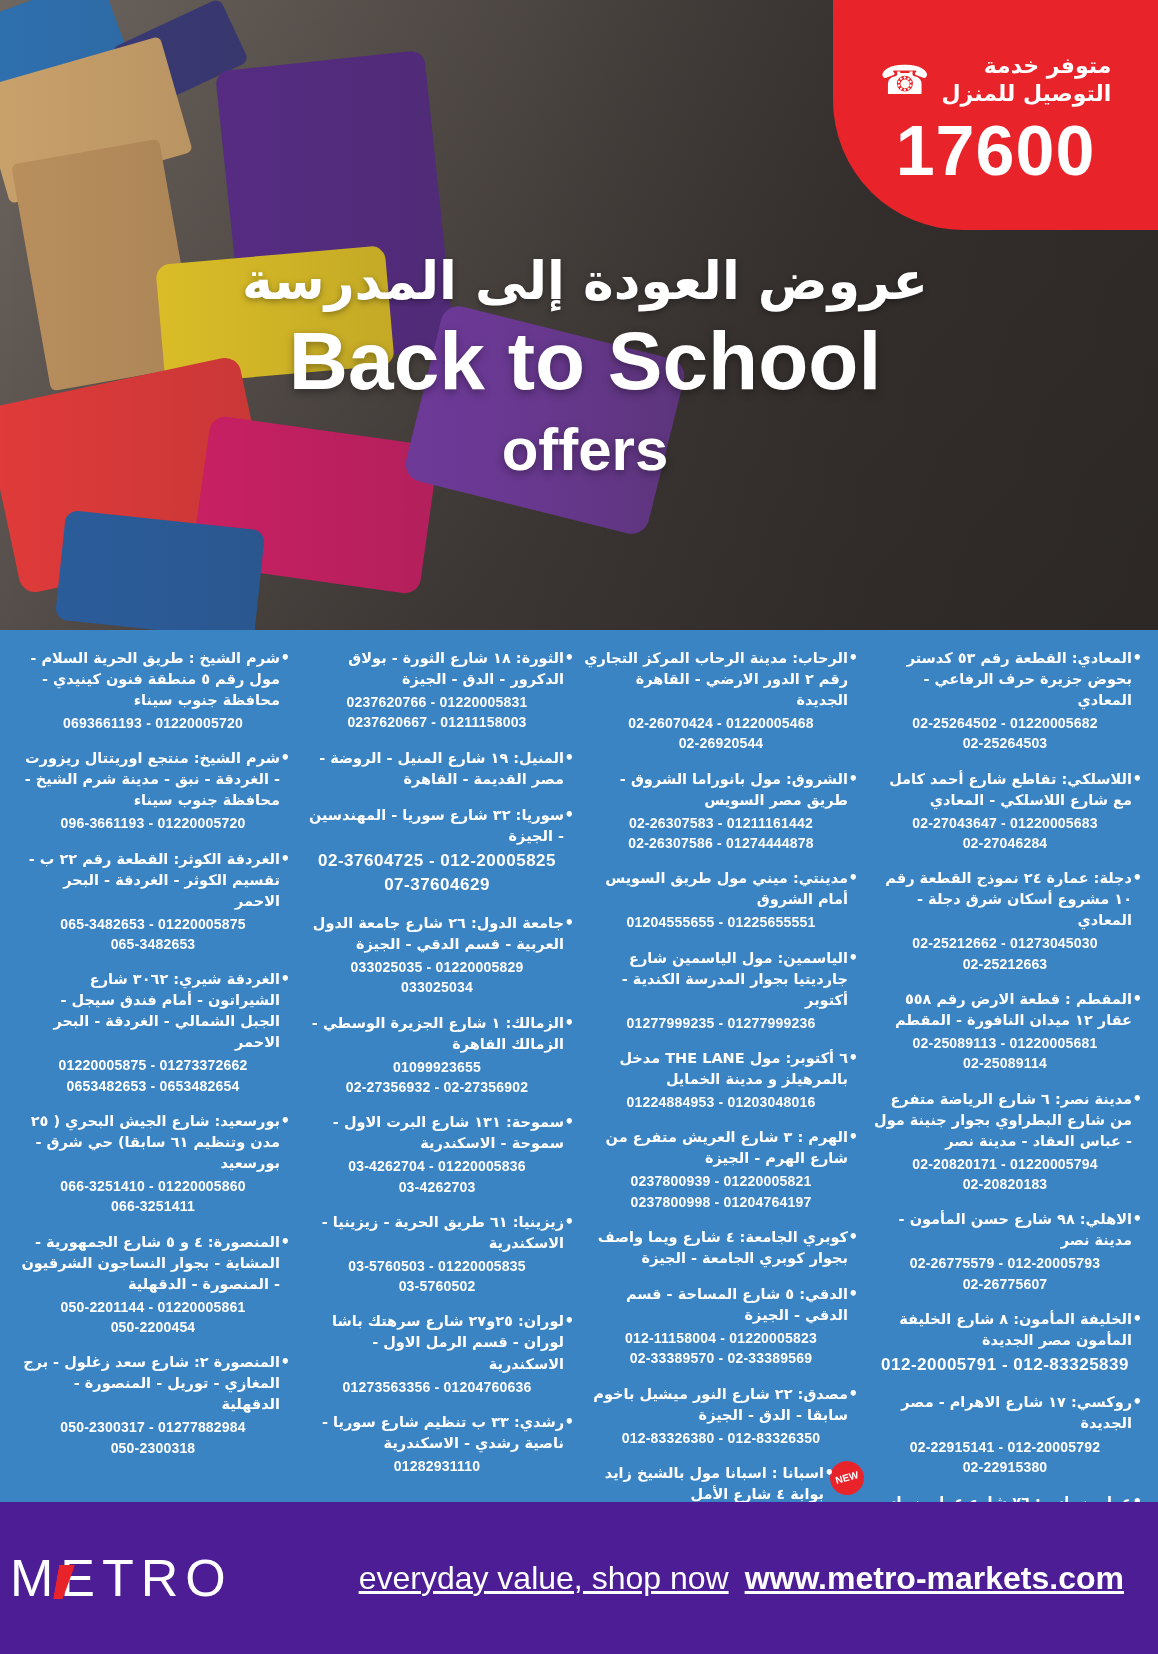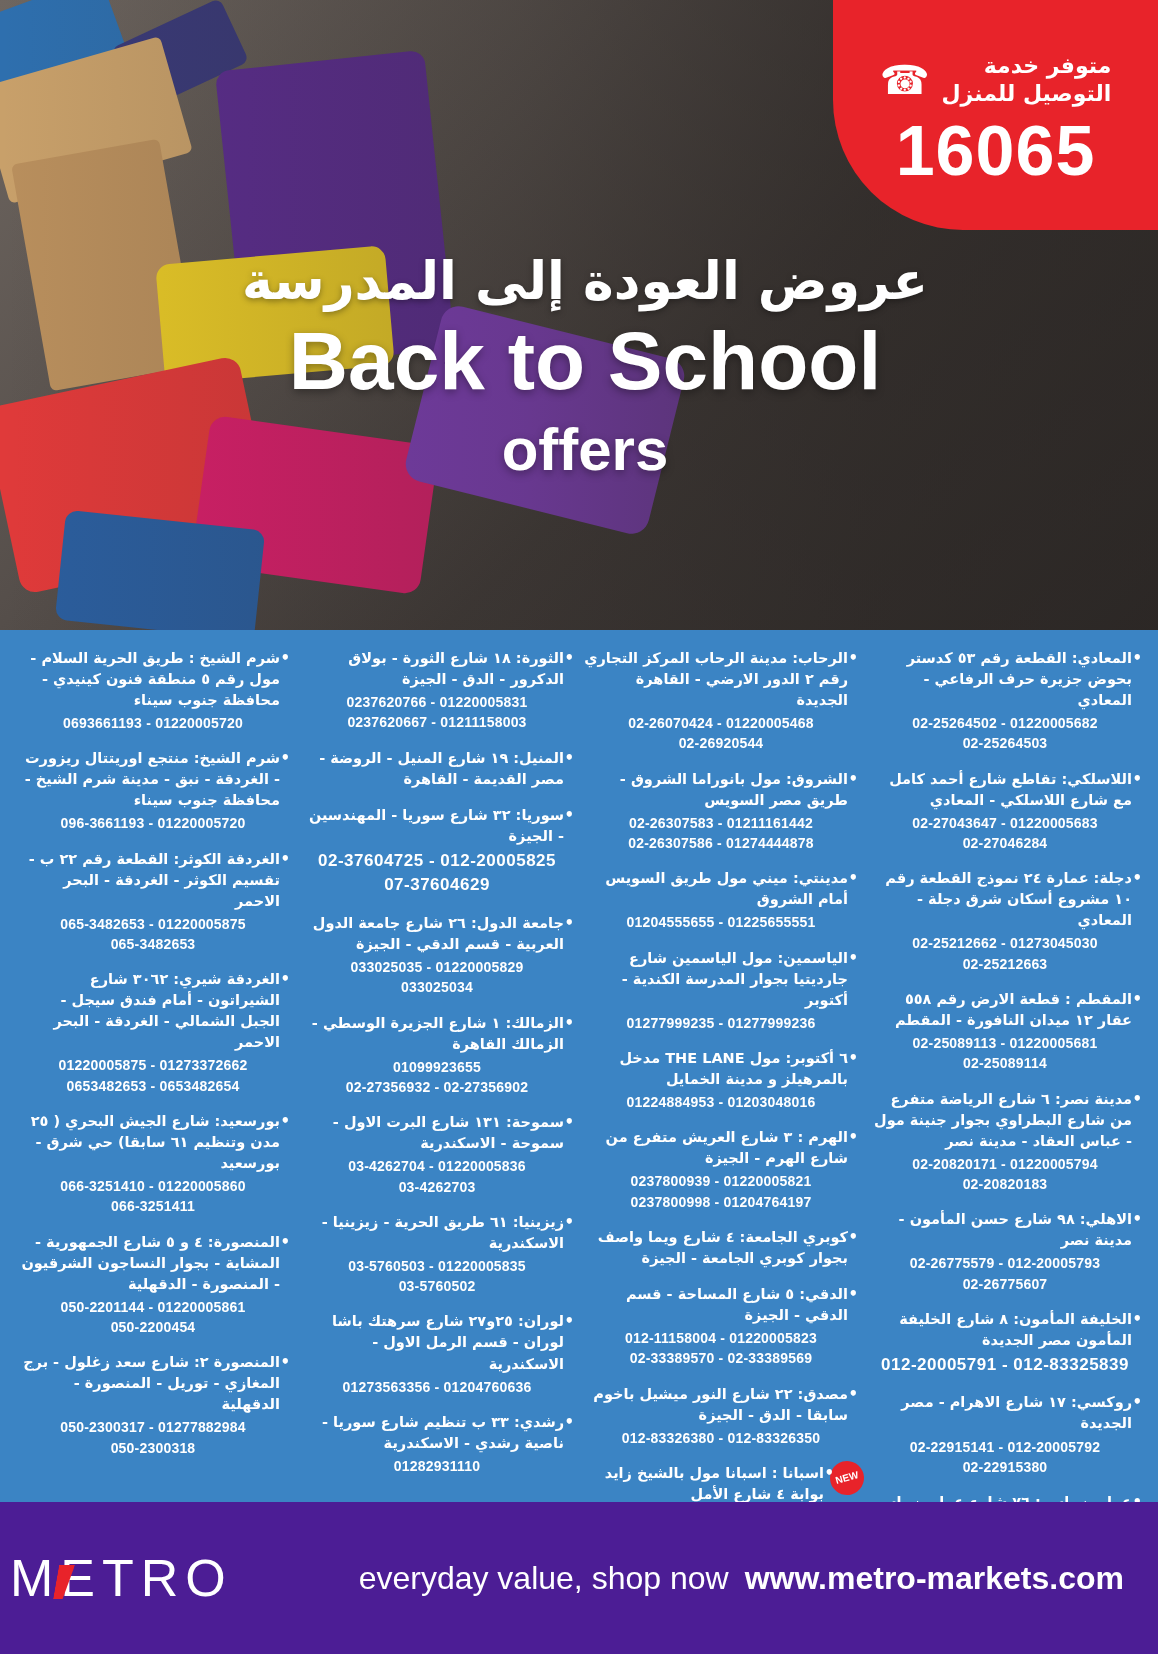--- a/index.html
+++ b/index.html
@@ -121,21 +121,21 @@
   .logo { display:flex; align-items:center; color:#fff; }
   .logo-text {
     font-family:"Liberation Sans", sans-serif;
     font-size:52px; letter-spacing:7px; font-weight:400;
   }
   .logo-accent {
     display:inline-block; width:16px; height:34px; background:#e8232a;
     transform:skewX(-10deg); margin-right:-40px; position:relative; top:4px; left:22px;
     clip-path:polygon(0 0,100% 0,60% 100%,0% 100%);
   }
-  .footer-right { display:flex; align-items:center; gap:16px; color:#fff; }
+  .footer-right { display:flex; align-items:center; gap:16px; color:#fff;text-decoration:underline; }
   .tagline { font-family:"Liberation Sans", sans-serif; font-size:32px; font-weight:300; }
   .site { font-family:"Liberation Sans", sans-serif; font-size:32px; font-weight:bold; }
 </style>
 </head>
 <body>
 
 <div class="hero">
   <div class="hero-bg">
     <div class="shape s8"></div>
     <div class="shape s9"></div>
@@ -151,21 +151,21 @@
   <div class="hero-vignette"></div>
 
   <div class="delivery-badge">
     <div class="badge-row">
       <div class="badge-text">
         <div>متوفر خدمة</div>
         <div>التوصيل للمنزل</div>
       </div>
       <div class="phone-icon">☎</div>
     </div>
-    <div class="badge-number">16065</div>
+    <div class="badge-number">17600</div>
   </div>
 
   <div class="hero-titles">
     <h1 class="title-ar">عروض العودة إلى المدرسة</h1>
     <div class="title-en">Back to School</div>
     <div class="title-sub">offers</div>
   </div>
 </div>
 
 <div class="branches">

